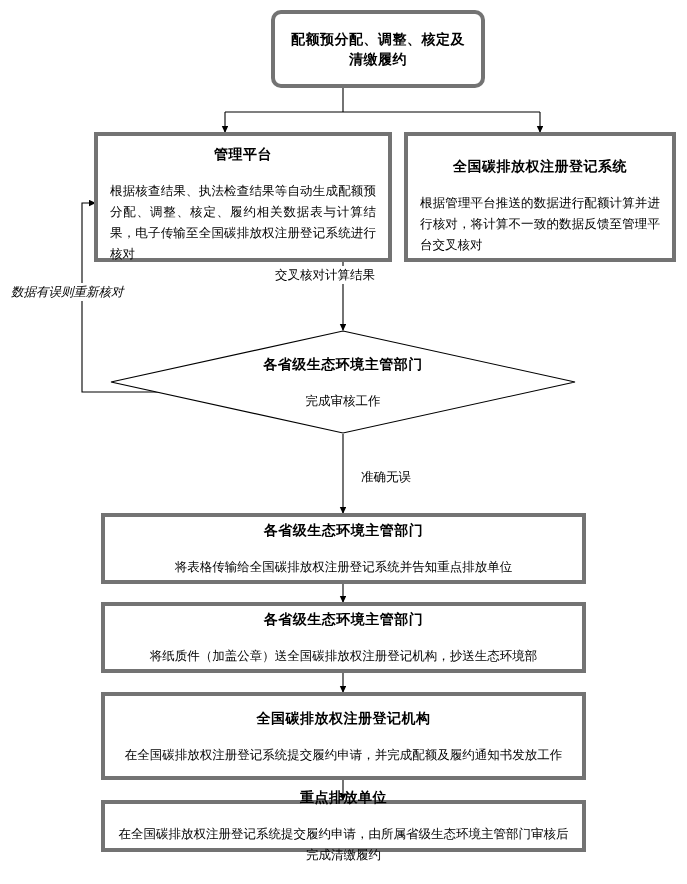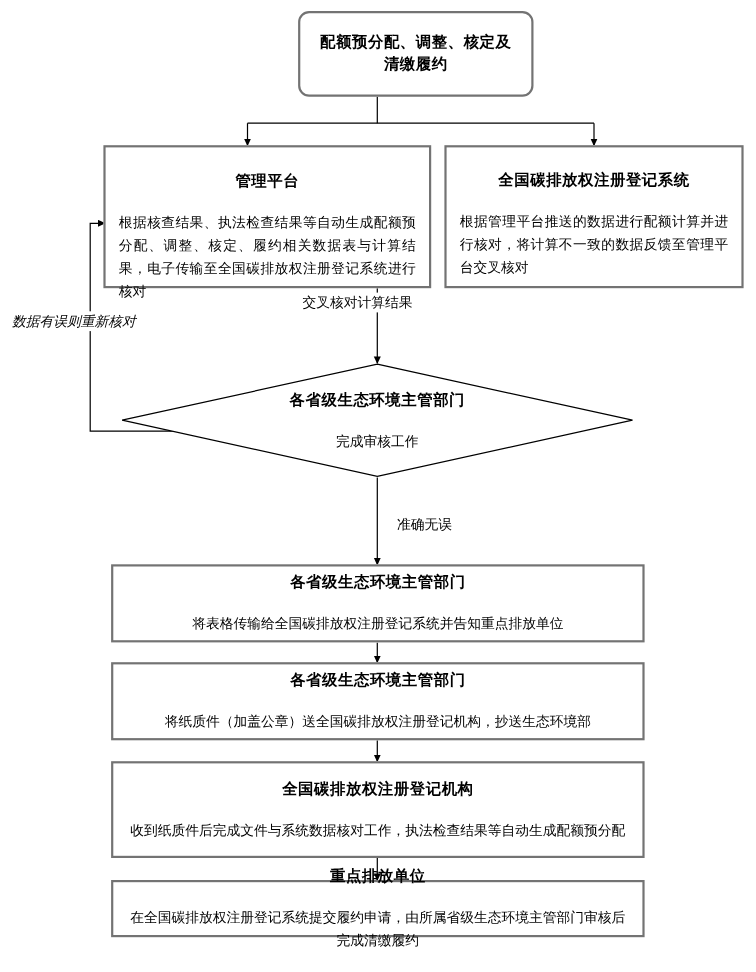--- a/index.html
+++ b/index.html
@@ -14,21 +14,21 @@
   #canvas {
     position: relative;
     width: 687px;
     height: 884px;
     overflow: hidden;
     background: #ffffff;
   }
   .box {
     position: absolute;
     box-sizing: border-box;
-    border: 2px solid #737373;
+    border: 4px solid #737373;
     background: #ffffff;
     display: flex;
     flex-direction: column;
     align-items: center;
     justify-content: center;
     padding: 6px 10px;
   }
   .box-title {
     font-weight: bold;
     font-size: 14px;
@@ -109,21 +109,21 @@
     <path d="M343,584 L343,602" stroke="#000000" stroke-width="1.1" fill="none" marker-end="url(#arrow)"></path>
     <path d="M343,673 L343,692" stroke="#000000" stroke-width="1.1" fill="none" marker-end="url(#arrow)"></path>
     <path d="M343,764 L343,800" stroke="#000000" stroke-width="1.1" fill="none" marker-end="url(#arrow)"></path>
   </svg>
 
   <div class="box" style="left:271px; top:10px; width:214px; height:78px; border-radius:10px;">
     <div class="box-title">配额预分配、调整、核定及</div>
     <div class="box-title">清缴履约</div>
   </div>
 
-  <div class="box" style="left:94px; top:132px; width:298px; height:130px; align-items:stretch; justify-content:flex-start; padding:21px 12px;">
+  <div class="box" style="left:94px; top:132px; width:298px; height:130px; align-items:stretch; justify-content:flex-start; padding:8px 12px;">
     <div class="box-title">管理平台</div>
     <div class="box-body justify">根据核查结果、执法检查结果等自动生成配额预分配、调整、核定、履约相关数据表与计算结果，电子传输至全国碳排放权注册登记系统进行核对</div>
   </div>
 
   <div class="box" style="left:404px; top:132px; width:272px; height:130px; align-items:stretch; justify-content:flex-start; padding:20px 12px;">
     <div class="box-title">全国碳排放权注册登记系统</div>
     <div class="box-body justify">根据管理平台推送的数据进行配额计算并进行核对，将计算不一致的数据反馈至管理平台交叉核对</div>
   </div>
 
   <div class="edge-label" style="left:272px; top:266px;">交叉核对计算结果</div>
@@ -147,21 +147,21 @@
     <div class="box-body">将表格传输给全国碳排放权注册登记系统并告知重点排放单位</div>
   </div>
 
   <div class="box" style="left:101px; top:602px; width:485px; height:71px;">
     <div class="box-title">各省级生态环境主管部门</div>
     <div class="box-body">将纸质件（加盖公章）送全国碳排放权注册登记机构，抄送生态环境部</div>
   </div>
 
   <div class="box" style="left:101px; top:692px; width:485px; height:88px;">
     <div class="box-title">全国碳排放权注册登记机构</div>
-    <div class="box-body">收到纸质件后完成文件与系统数据核对工作，执法检查结果等自动生成配额预分配</div>
+    <div class="box-body">在全国碳排放权注册登记系统提交履约申请，并完成配额及履约通知书发放工作</div>
   </div>
 
   <div class="box" style="left:101px; top:800px; width:485px; height:52px;">
     <div class="box-title">重点排放单位</div>
     <div class="box-body">在全国碳排放权注册登记系统提交履约申请，由所属省级生态环境主管部门审核后完成清缴履约</div>
   </div>
 
 </div>
 
 </body></html>

